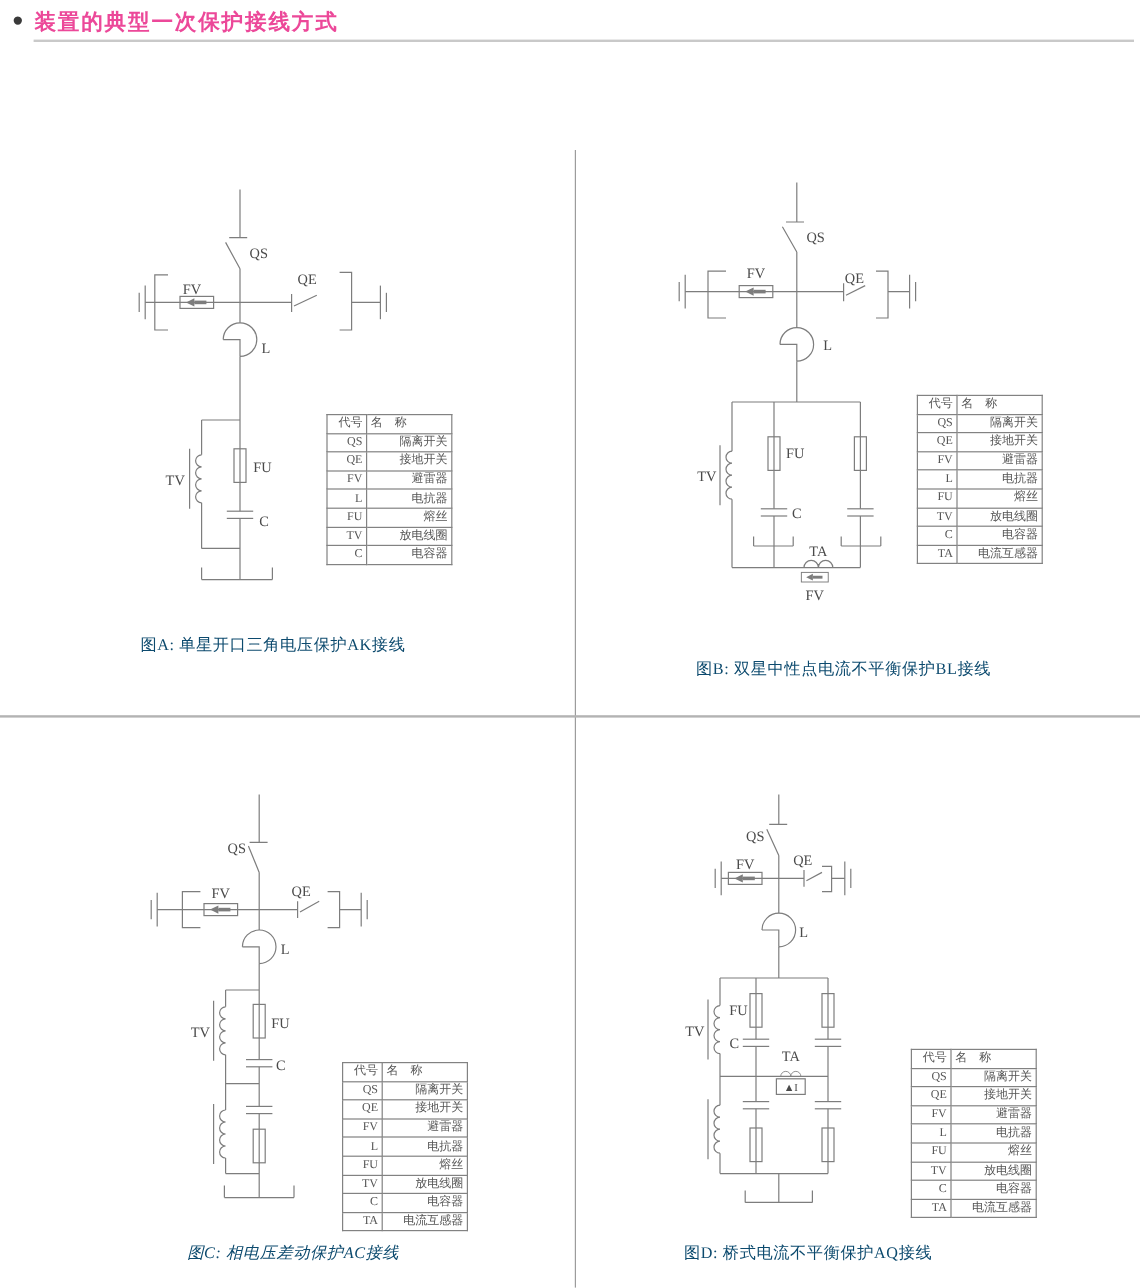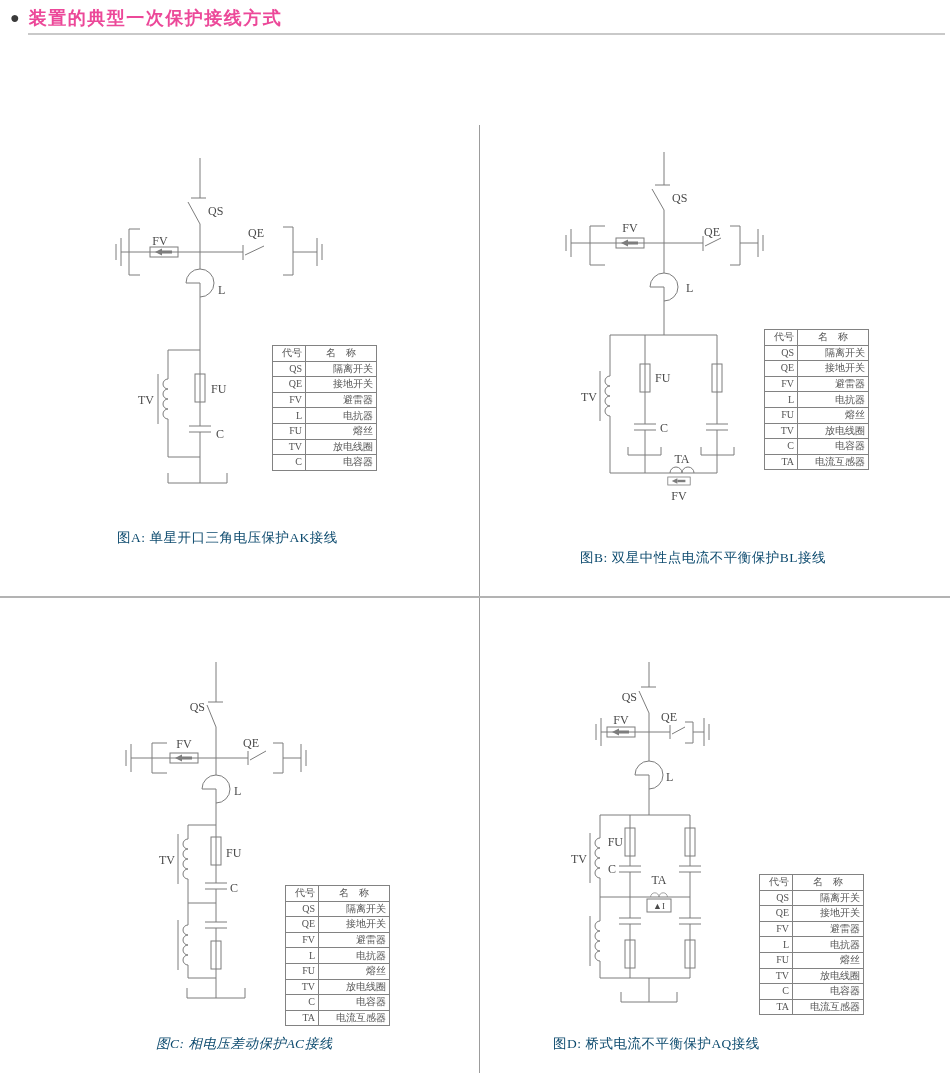--- a/index.html
+++ b/index.html
@@ -21,21 +21,21 @@
   }
   .circuits .fill { fill:#7d7d7d; stroke:none; }
   .circuits text { stroke:none; fill:#4a4a4a; font-family:"Liberation Serif","DejaVu Serif",serif; font-size:12px; }
   .circuits text.small { font-size:9px; }
 
   .caption { position:absolute; font-size:13.5px; color:#0c4a6e; white-space:nowrap; letter-spacing:0.5px; }
 
   table.legend { position:absolute; border-collapse:collapse; font-size:10px; color:#555; background:#fff; table-layout:fixed; }
   .legend th, .legend td { border:1px solid #828282; font-weight:normal; padding:0 3px; height:14.6px; line-height:1; overflow:hidden; }
   .legend .code { width:26px; text-align:right; }
-  .legend th.name { width:64px; text-align:center; }
+  .legend th.name { width:64px; text-align:left; }
   .legend td.name { width:64px; text-align:right; }
 </style>
 </head>
 <body>
 
 <div class="title-row">
   <span class="bullet">●</span>
   <span class="page-title">装置的典型一次保护接线方式</span>
 </div>
 <div class="title-rule"></div>
@@ -380,13 +380,13 @@
       <tr>
         <td class="code">TA</td>
         <td class="name">电流互感器</td>
       </tr>
     </tbody>
 </table>
 
 <div class="caption" style="left:117px; top:529px;">图A: 单星开口三角电压保护AK接线</div>
 <div class="caption" style="left:580px; top:549px;">图B: 双星中性点电流不平衡保护BL接线</div>
 <div class="caption" style="left:156px; top:1035px;font-style:italic;">图C: 相电压差动保护AC接线</div>
-<div class="caption" style="left:553px; top:1035px;">图D: 桥式电流不平衡保护AQ接线</div>
+<div class="caption" style="left:570px; top:1035px;">图D: 桥式电流不平衡保护AQ接线</div>
 
 </body></html>

